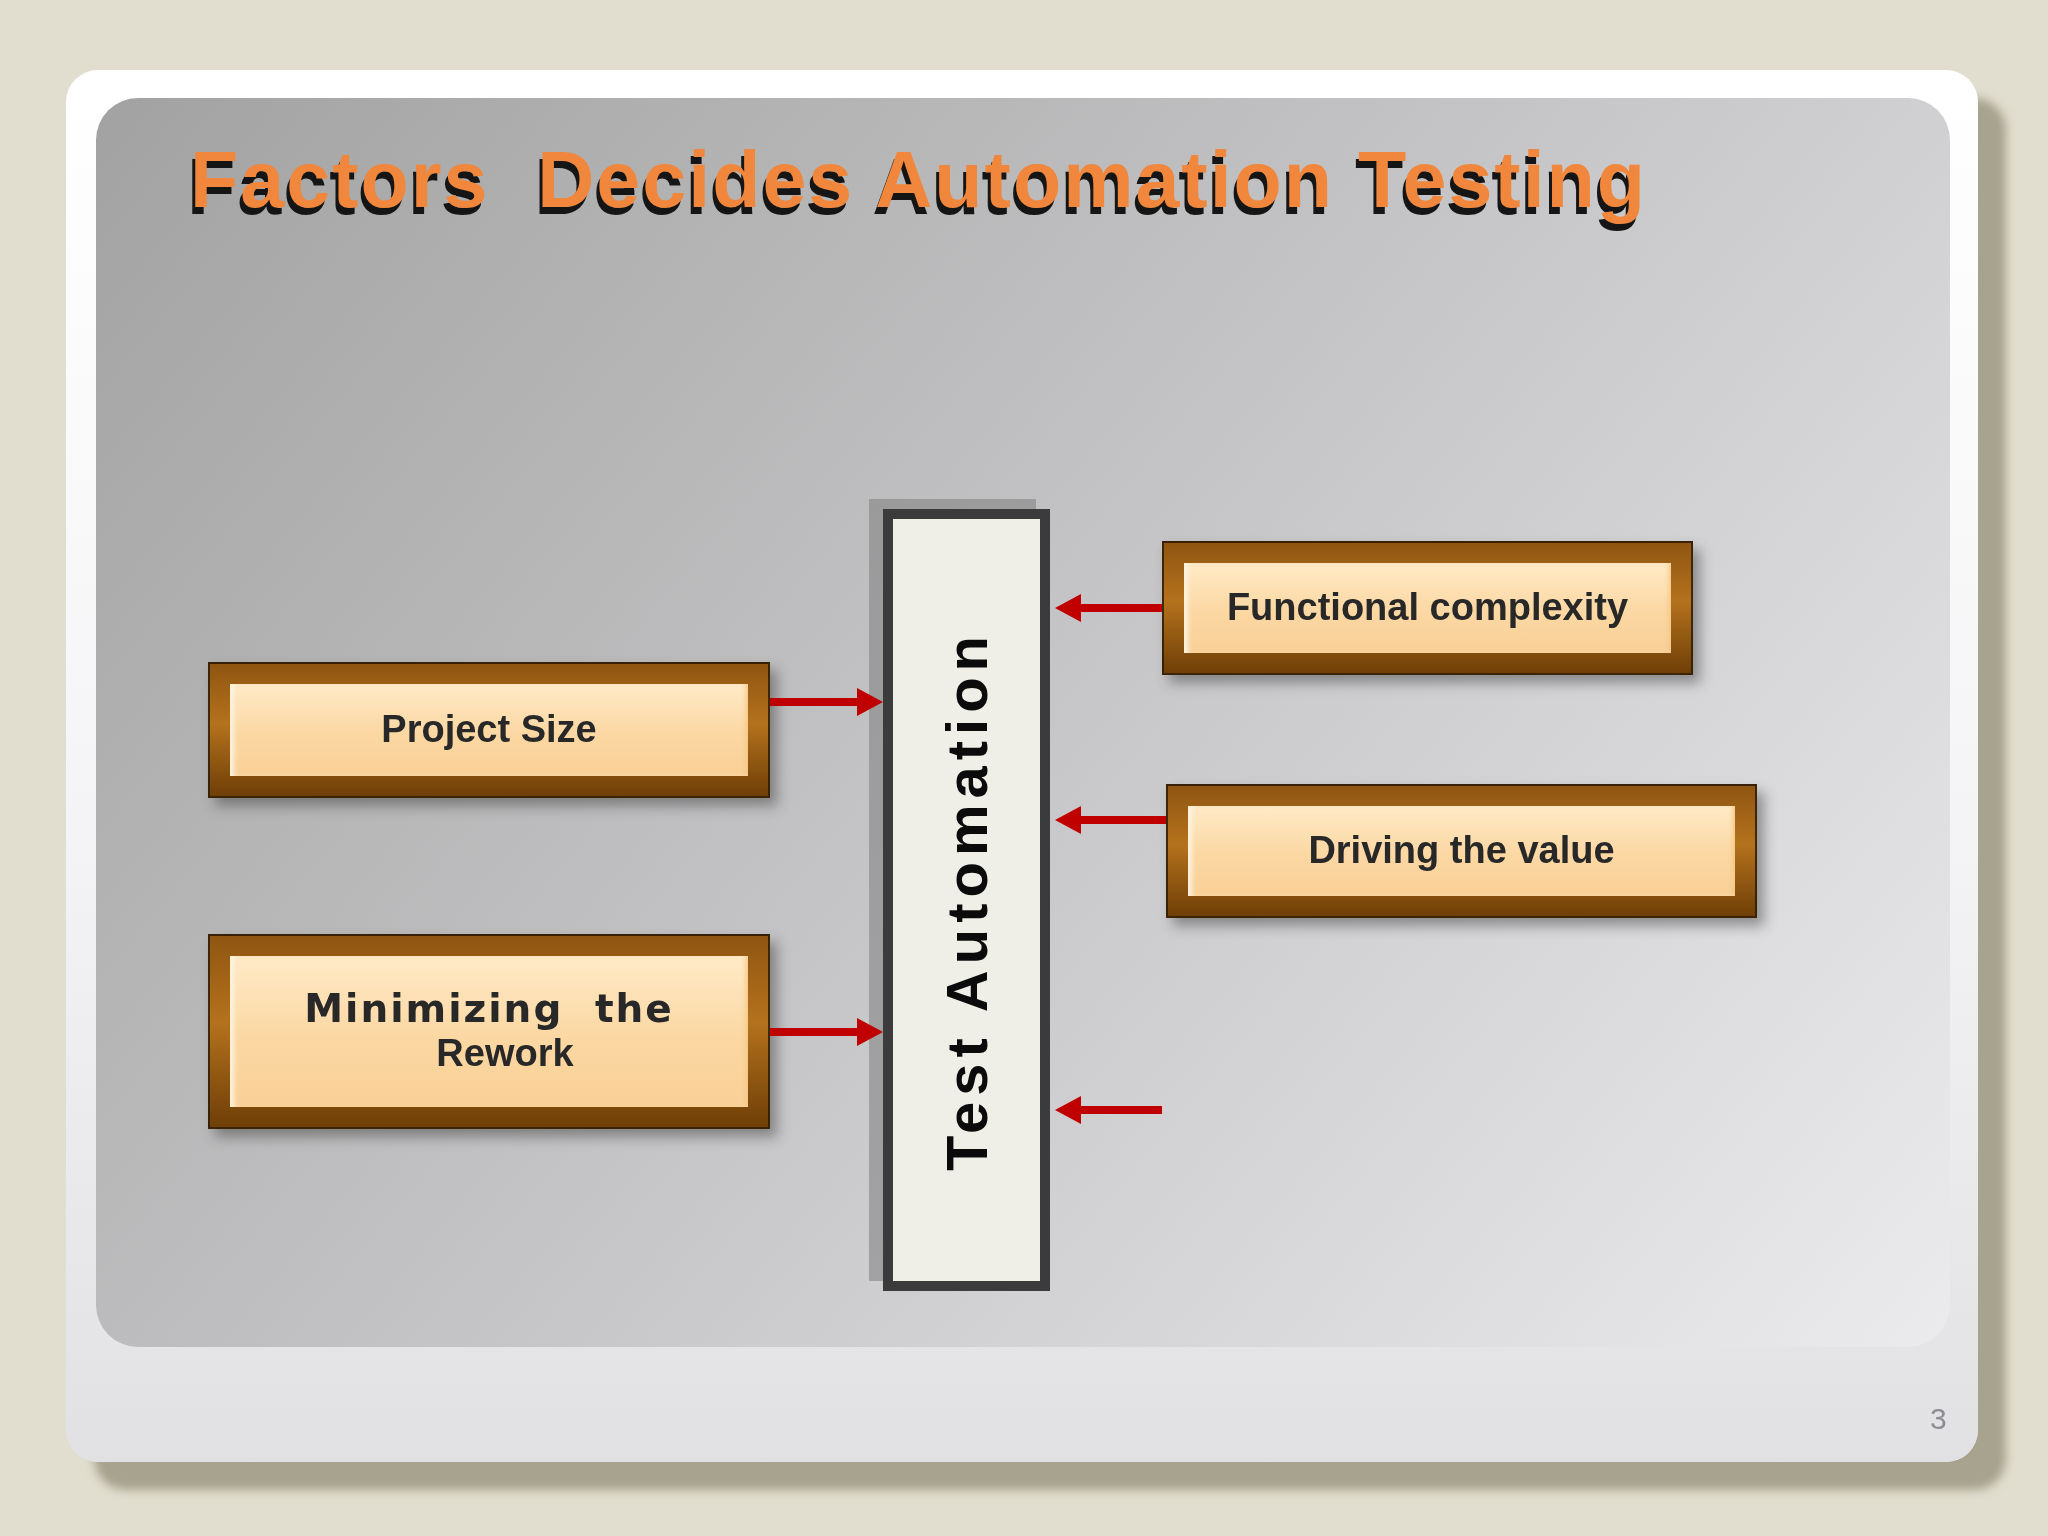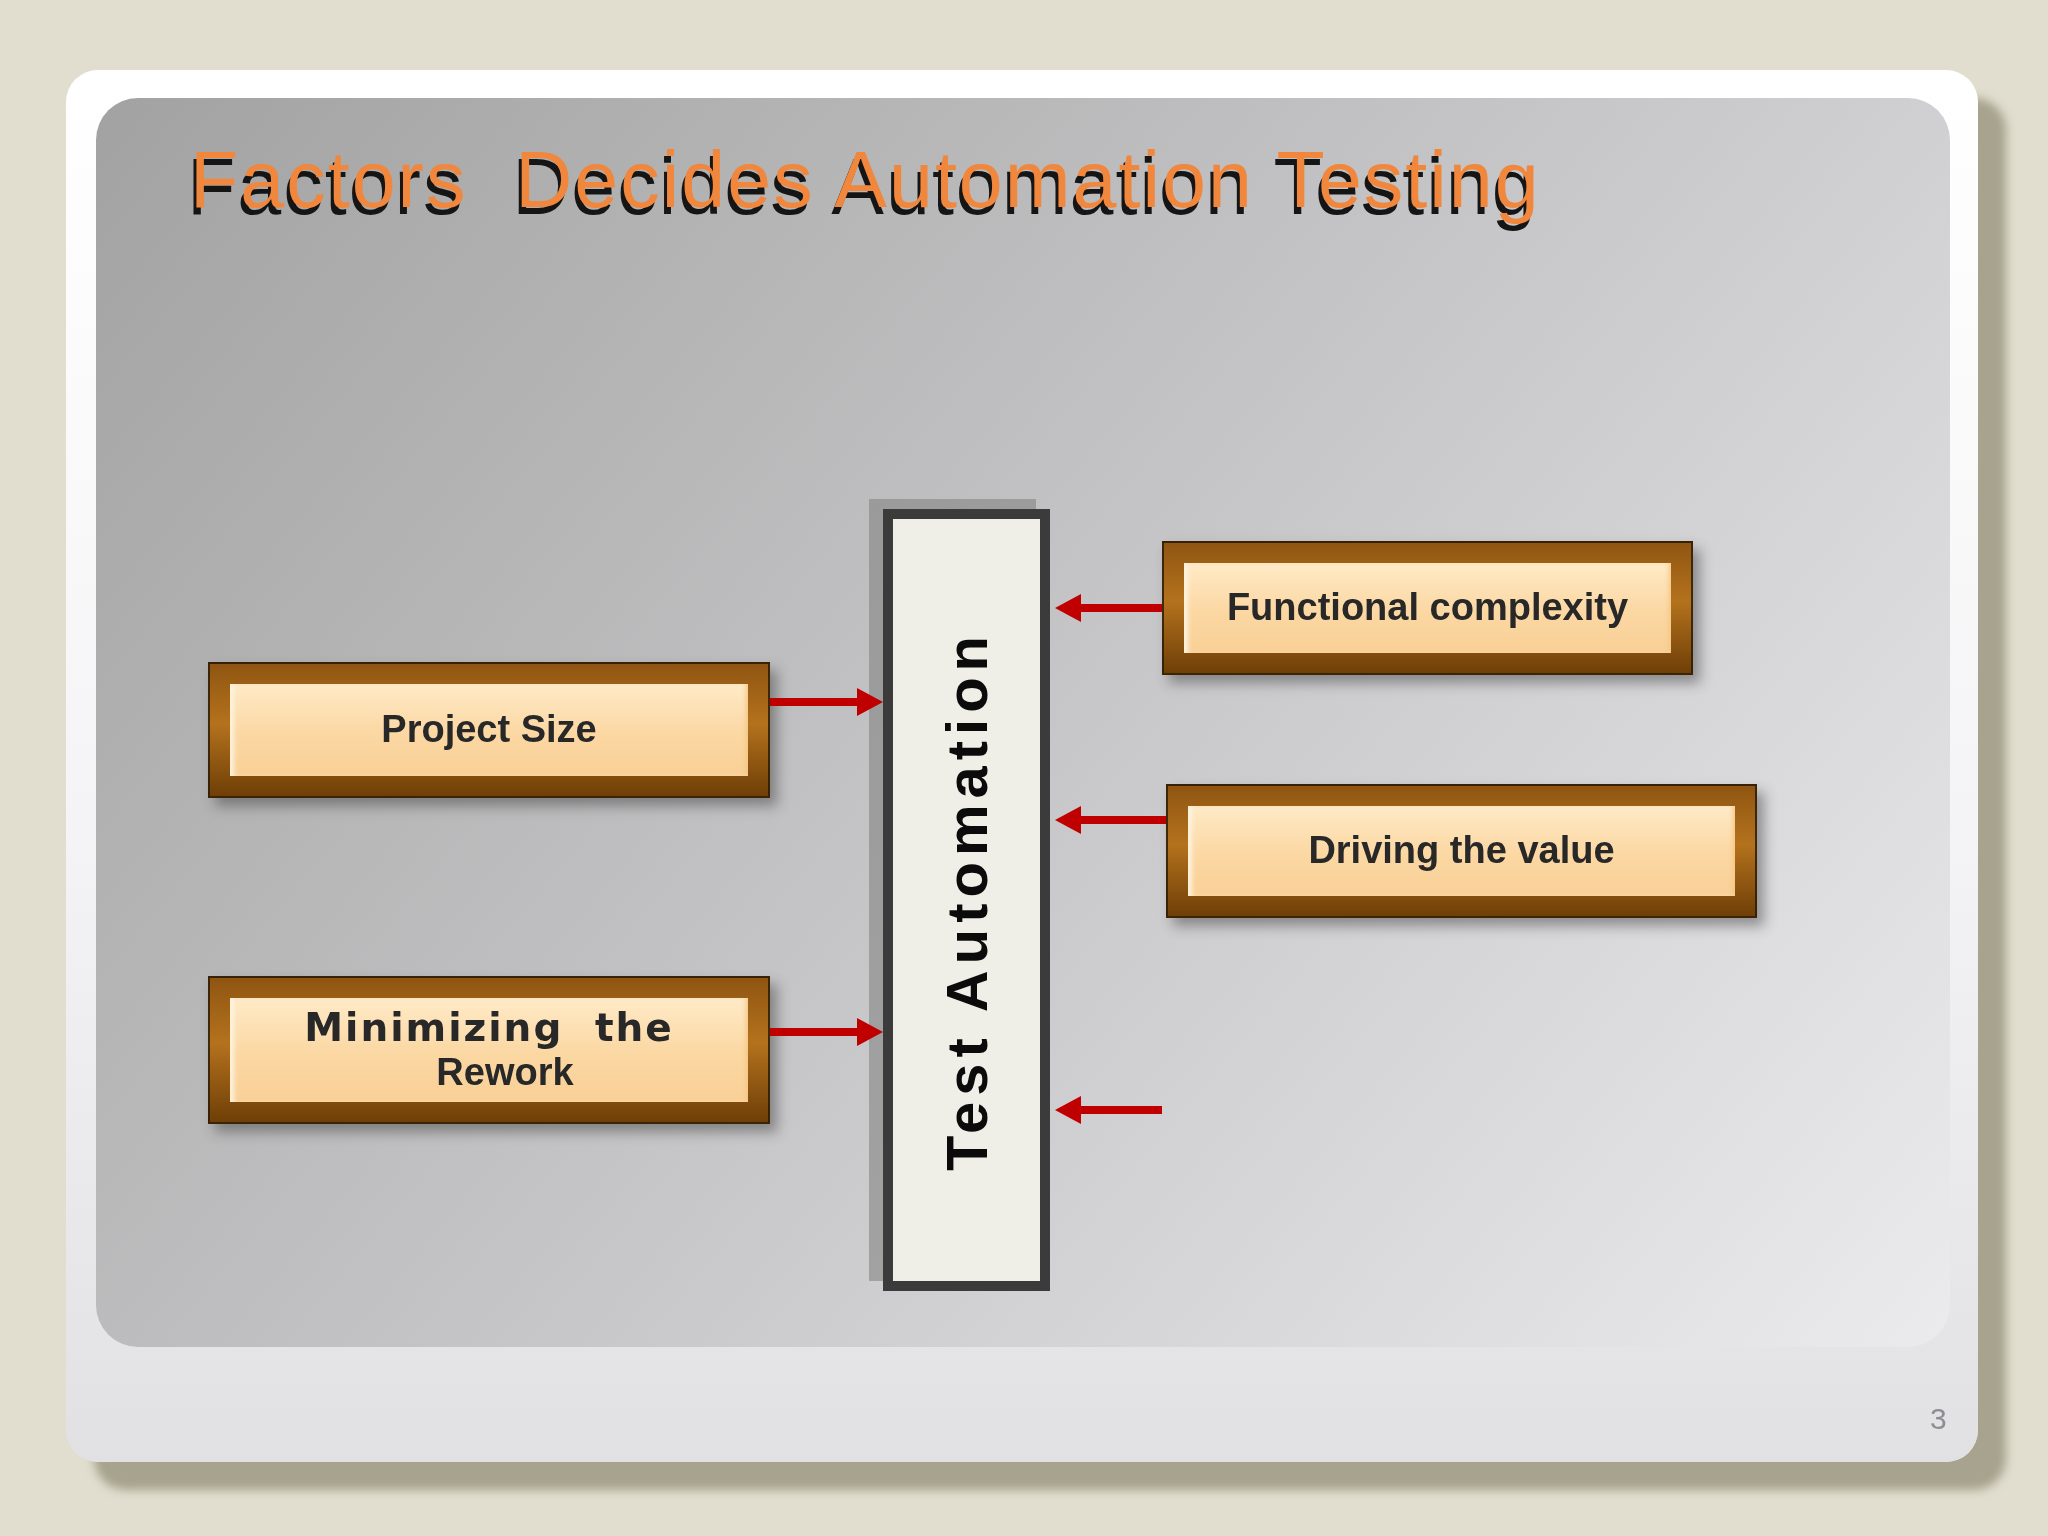--- a/index.html
+++ b/index.html
@@ -15,21 +15,21 @@
     background:linear-gradient(180deg,#ffffff 0%,#f4f4f6 55%,#e1e1e4 100%);
     box-shadow:28px 28px 10px rgba(128,123,98,0.60);
   }
   .panel{
     position:absolute;left:30px;top:28px;width:1854px;height:1249px;
     border-radius:42px;
     background:linear-gradient(130deg,#a2a2a2 0%,#c4c4c6 48%,#ebebee 100%);
   }
   .title{
     position:absolute;left:94px;top:36px;
-    font-size:79px;font-weight:normal;letter-spacing:2px;
+    font-size:79px;font-weight:bold;letter-spacing:2px;
     color:#f0873c;white-space:pre;
     text-shadow:-3px 7px 0 #151515;
   }
   
   .center-box{
     position:absolute;left:817px;top:439px;width:167px;height:782px;
     box-sizing:border-box;border:10px solid #3b3b3b;background:#f0efe7;
     box-shadow:-14px -10px 0 rgba(125,125,125,0.55);
     display:flex;align-items:center;justify-content:center;
   }
@@ -48,21 +48,21 @@
   }
   .obox-inner{
     flex:1;display:flex;flex-direction:column;align-items:center;justify-content:center;
     background:linear-gradient(180deg,#ffeac7 0%,#fbd7a2 55%,#f9d097 100%);
     box-shadow:inset 6px 0 5px -2px #fff3de, inset -4px 0 5px -2px #f3c684;
     color:#282828;font-weight:bold;font-size:38px;text-align:center;line-height:1.15;
   }
   .obox-line1{font-family:"DejaVu Sans", sans-serif;font-size:39px;word-spacing:16px;letter-spacing:2px;}
   .obox-line2{font-size:38px;margin-left:32px;}
   .b-left1 {left:142px;top:568px;width:562px;height:136px;margin-top:24px;}
-  .b-left2 {left:142px;top:906px;width:562px;height:148px;}
+  .b-left2 {left:142px;top:864px;width:562px;height:195px;}
   .b-right1{left:1096px;top:471px;width:531px;height:134px;}
   .b-right2{left:1100px;top:714px;width:591px;height:134px;}
   .b-right3{left:1096px;top:966px;width:531px;height:136px;}
   
   .aline{position:absolute;height:8px;background:#c00000;}
   .ahead{position:absolute;width:0;height:0;border-style:solid;}
   .ahead.right{border-width:14px 0 14px 26px;border-color:transparent transparent transparent #c00000;}
   .ahead.left {border-width:14px 26px 14px 0;border-color:transparent #c00000 transparent transparent;}
   .page-num{
     position:absolute;left:1864px;top:1332px;

